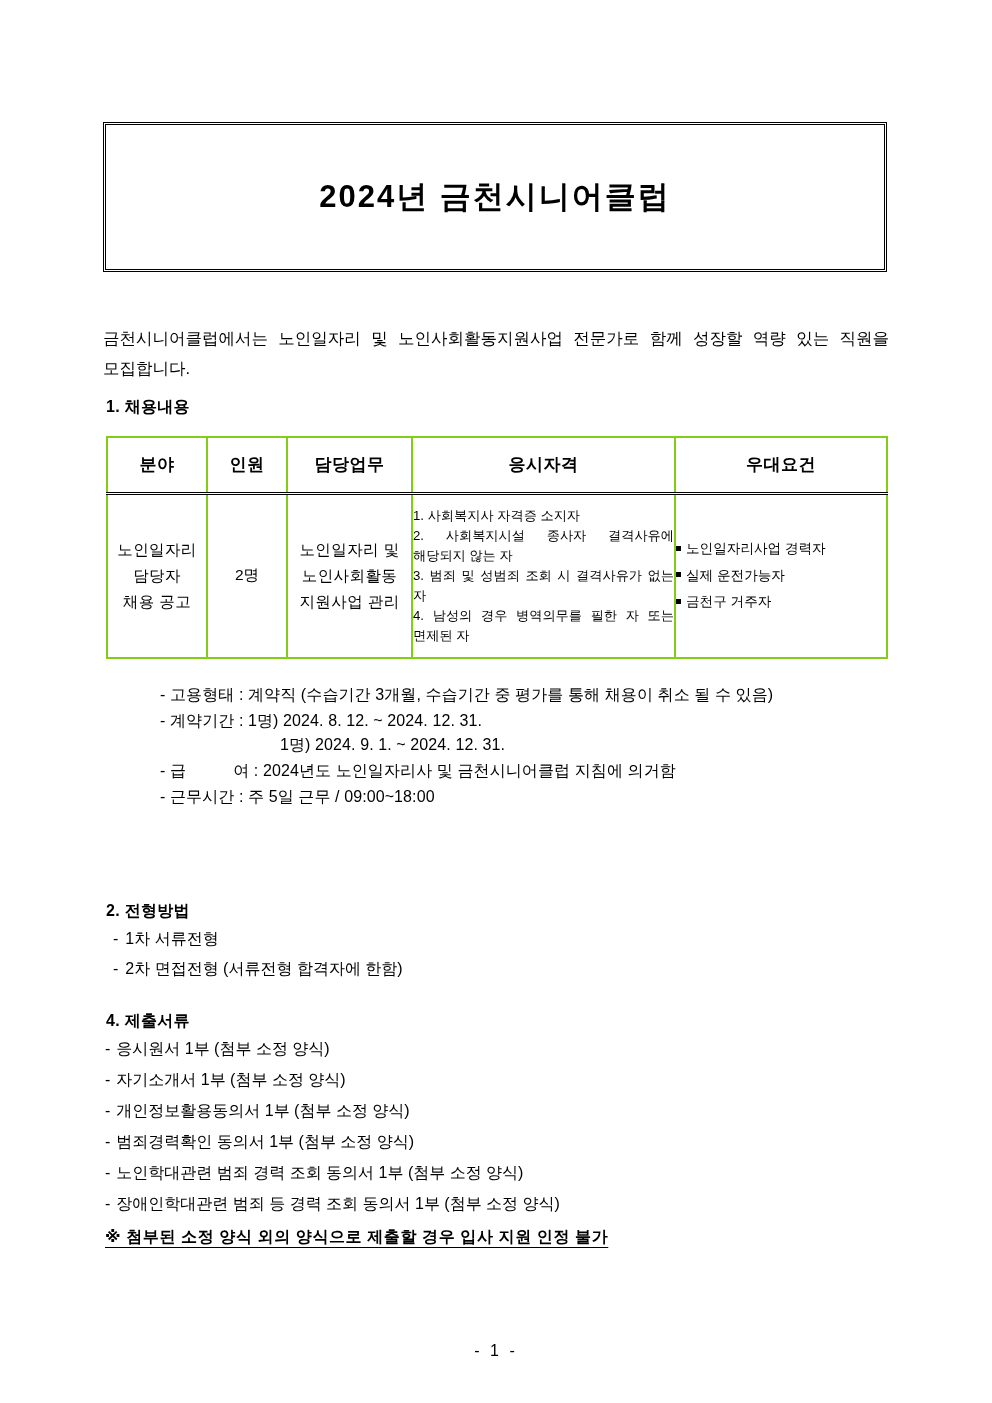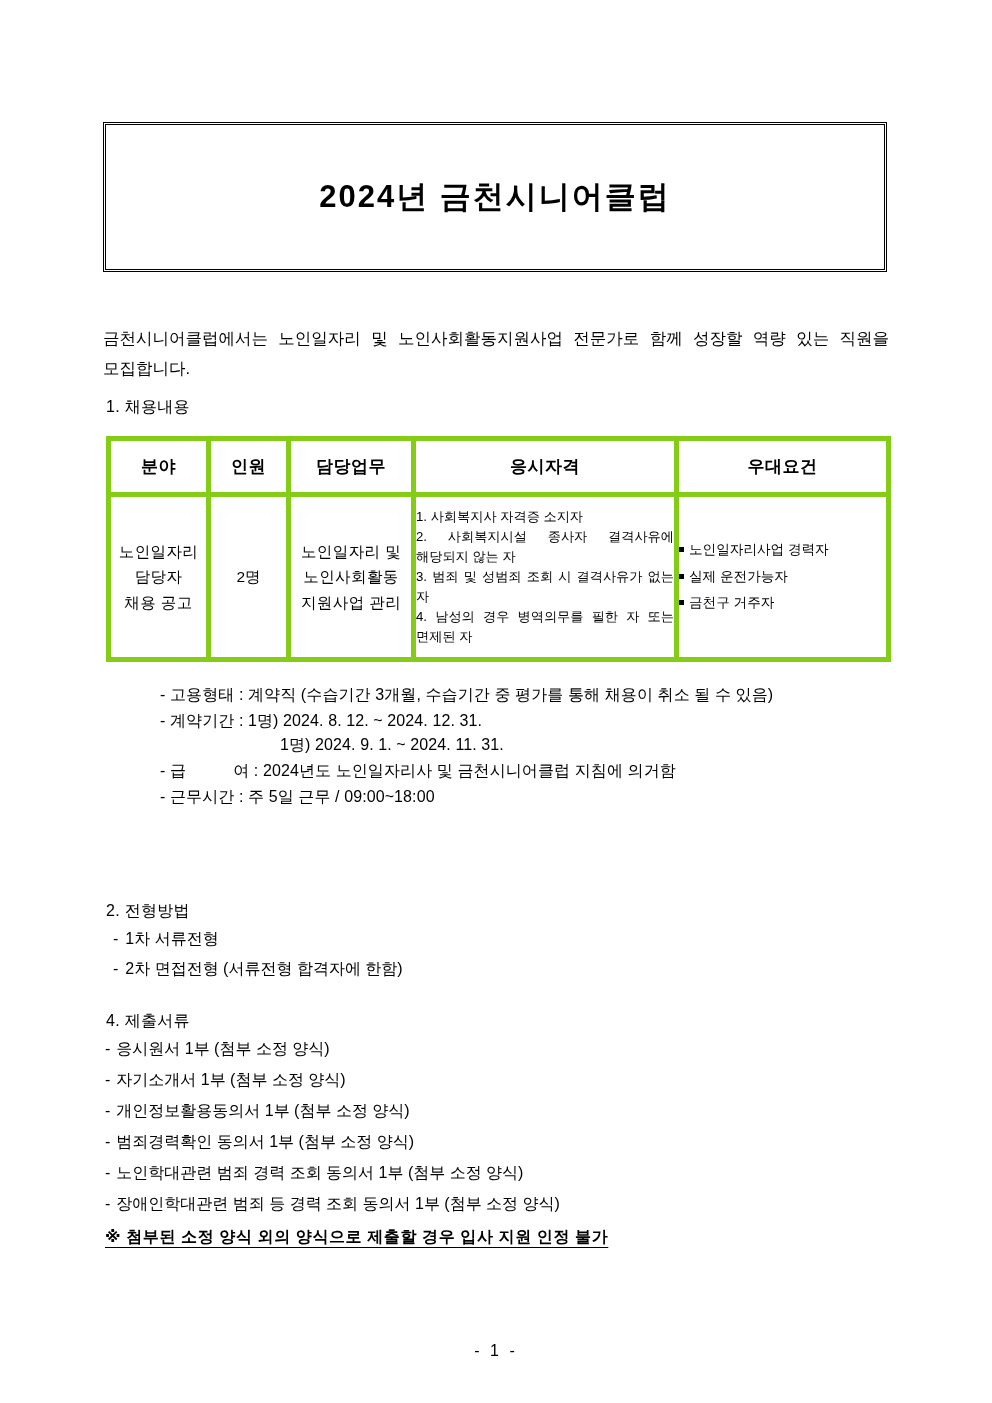--- a/index.html
+++ b/index.html
@@ -60,41 +60,41 @@
     text-align: justify;
     text-justify: inter-character;
     word-break: keep-all;
   }
 
   
   .sec-head {
     position: absolute;
     left: 106px;
     font-size: 16px;
-    font-weight: normal;
+    font-weight: bold;
     letter-spacing: 0.3px;
   }
   #sec1-head { top: 393px; }
   #sec2-head { top: 897px; }
   #sec3-head { top: 1007px; }
 
   
   .tbl-wrap {
     position: absolute;
     left: 106px;
     top: 432px;
     width: 780px;
   }
   table.info {
     border-collapse: collapse;
     width: 780px;
     table-layout: fixed;
   }
   table.info th, table.info td {
-    border: 5px solid #84cc16;
+    border: 2px solid #84cc16;
     vertical-align: middle;
     padding: 0;
   }
   table.info thead th {
     height: 56px;
     font-size: 17px;
     font-weight: bold;
     text-align: center;
     border-bottom: 3px double #000000;
     letter-spacing: 0.5px;
@@ -277,21 +277,21 @@
   <div class="dash-list">
     <div class="dash-row">
       <span>- 고용형태 :</span>
       <span>계약직 (수습기간 3개월, 수습기간 중 평가를 통해 채용이 취소 될 수 있음)</span>
     </div>
     <div class="dash-row">
       <span>- 계약기간 :</span>
       <span>1명) 2024. 8. 12. ~ 2024. 12. 31.</span>
     </div>
     <div class="dash-row cont">
-      <span>1명) 2024. 9. 1. ~ 2024. 11. 31.</span>
+      <span>1명) 2024. 9. 1. ~ 2024. 12. 31.</span>
     </div>
     <div class="dash-row">
       <span>- 급</span>
       <span class="gap-wide"></span>
       <span>여 :</span>
       <span>2024년도 노인일자리사 및 금천시니어클럽 지침에 의거함</span>
     </div>
     <div class="dash-row">
       <span>- 근무시간 :</span>
       <span>주 5일 근무 / 09:00~18:00</span>

